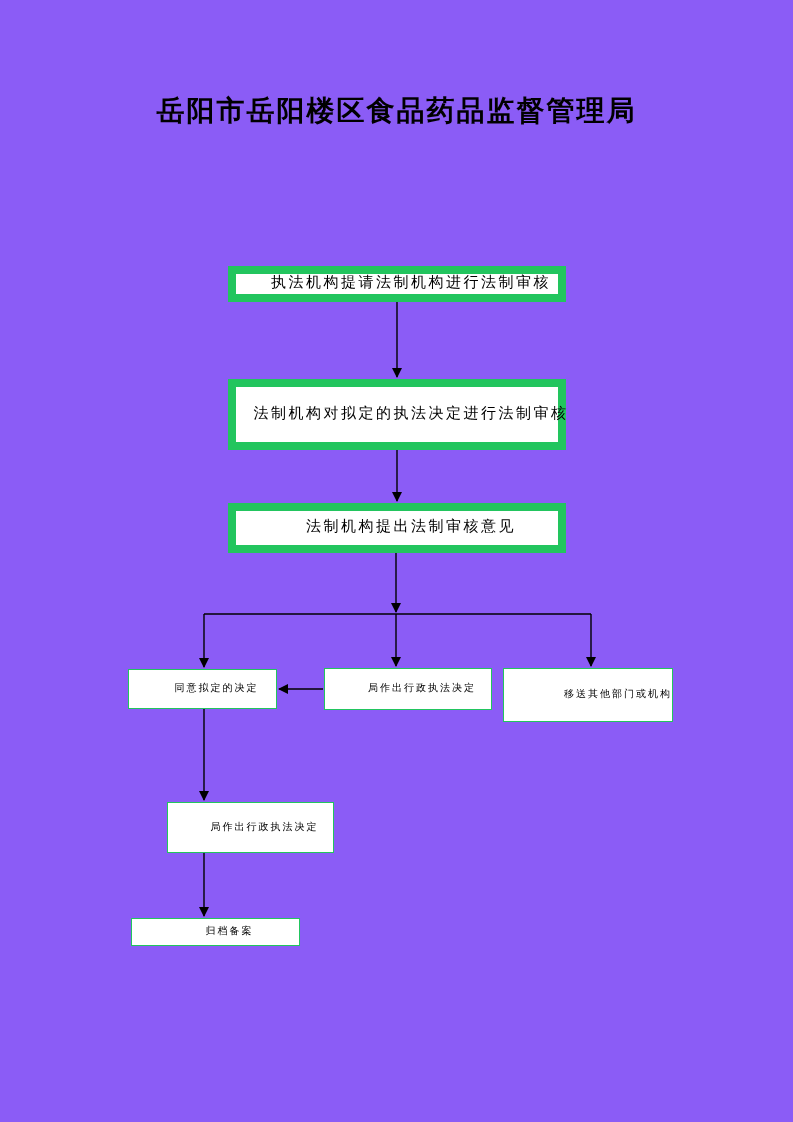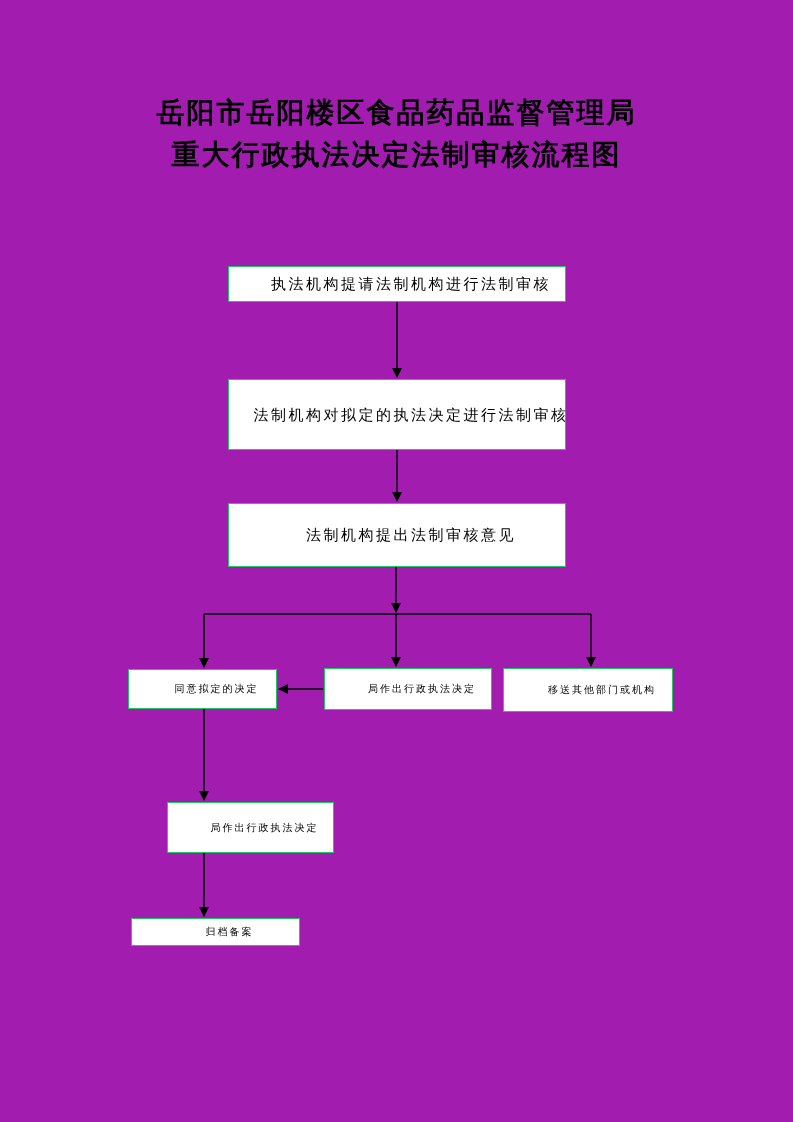--- a/index.html
+++ b/index.html
@@ -4,22 +4,22 @@
 <style>
   html, body {
     margin: 0;
     padding: 0;
     background: #ffffff;
   }
   .page {
     position: relative;
     width: 793px;
     height: 1122px;
-    background: #a21caf;
-    font-family: Liberation Serif, serif;
+    background: #8b5cf6;
+    font-family: Liberation Mono, monospace;
     color: #000000;
     overflow: hidden;
   }
   .doc-title {
     position: absolute;
     top: 92px;
     left: 0;
     width: 793px;
     text-align: center;
     font-size: 28px;
@@ -30,21 +30,21 @@
   }
   .connectors {
     position: absolute;
     top: 0;
     left: 0;
   }
   .node {
     position: absolute;
     box-sizing: border-box;
     background: #ffffff;
-    border: 1px solid #22c55e;
+    border: 8px solid #22c55e;
     display: flex;
     align-items: center;
     justify-content: center;
     text-align: center;
     font-size: 15px;
     letter-spacing: 2.5px;
     line-height: 1.2;
     color: #000000;
     padding-left: 28px;
   }
@@ -55,21 +55,20 @@
   }
   .node span { white-space: nowrap; }
 </style>
 </head>
 <body>
 
 <div class="page">
 
   <div class="doc-title">
     <div>岳阳市岳阳楼区食品药品监督管理局</div>
-    <div>重大行政执法决定法制审核流程图</div>
   </div>
 
   <svg class="connectors" width="793" height="1122" viewBox="0 0 793 1122">
     <defs>
       <marker id="arrowhead" viewBox="0 0 10 10" refX="9" refY="5" markerWidth="10" markerHeight="10" markerUnits="userSpaceOnUse" orient="auto">
         <path d="M 0 0 L 10 5 L 0 10 z" fill="#000000"></path>
       </marker>
     </defs>
 
     <line x1="397" y1="301" x2="397" y2="377" stroke="#000000" stroke-width="1.4" marker-end="url(#arrowhead)"></line>
@@ -94,33 +93,33 @@
   </svg>
 
   <div class="node" style="left:228px; top:266px; width:338px; height:36px;">
     <span>执法机构提请法制机构进行法制审核</span>
   </div>
 
   <div class="node" style="left:228px; top:379px; width:338px; height:71px;">
     <span>法制机构对拟定的执法决定进行法制审核</span>
   </div>
 
-  <div class="node" style="left:228px; top:503px; width:338px; height:64px;">
+  <div class="node" style="left:228px; top:503px; width:338px; height:50px;">
     <span>法制机构提出法制审核意见</span>
   </div>
 
   <div class="node small" style="left:128px; top:669px; width:149px; height:40px;">
     <span>同意拟定的决定</span>
   </div>
 
   <div class="node small" style="left:324px; top:668px; width:168px; height:42px;">
     <span>局作出行政执法决定</span>
   </div>
 
-  <div class="node small" style="left:503px; top:668px; width:170px; height:44px;">
+  <div class="node small" style="left:503px; top:668px; width:170px; height:54px;justify-content:flex-end;">
     <span>移送其他部门或机构</span>
   </div>
 
   <div class="node small" style="left:131px; top:802px; width:167px; height:51px;margin-left:36px;">
     <span>局作出行政执法决定</span>
   </div>
 
   <div class="node small" style="left:131px; top:918px; width:169px; height:28px;">
     <span>归档备案</span>
   </div>

